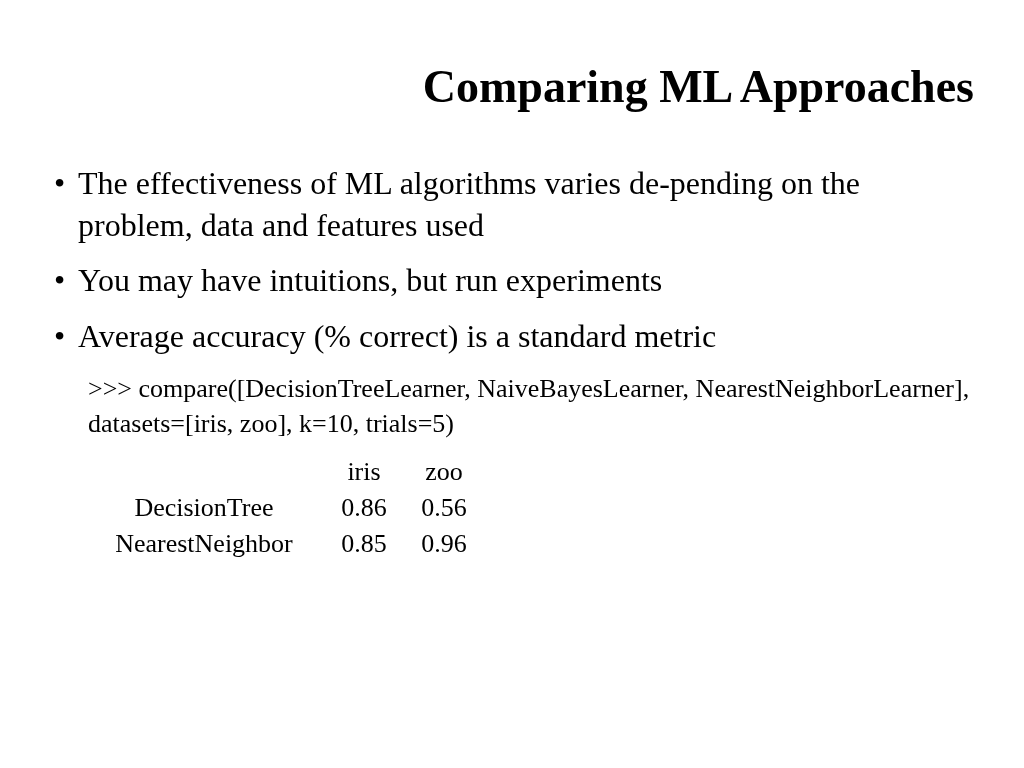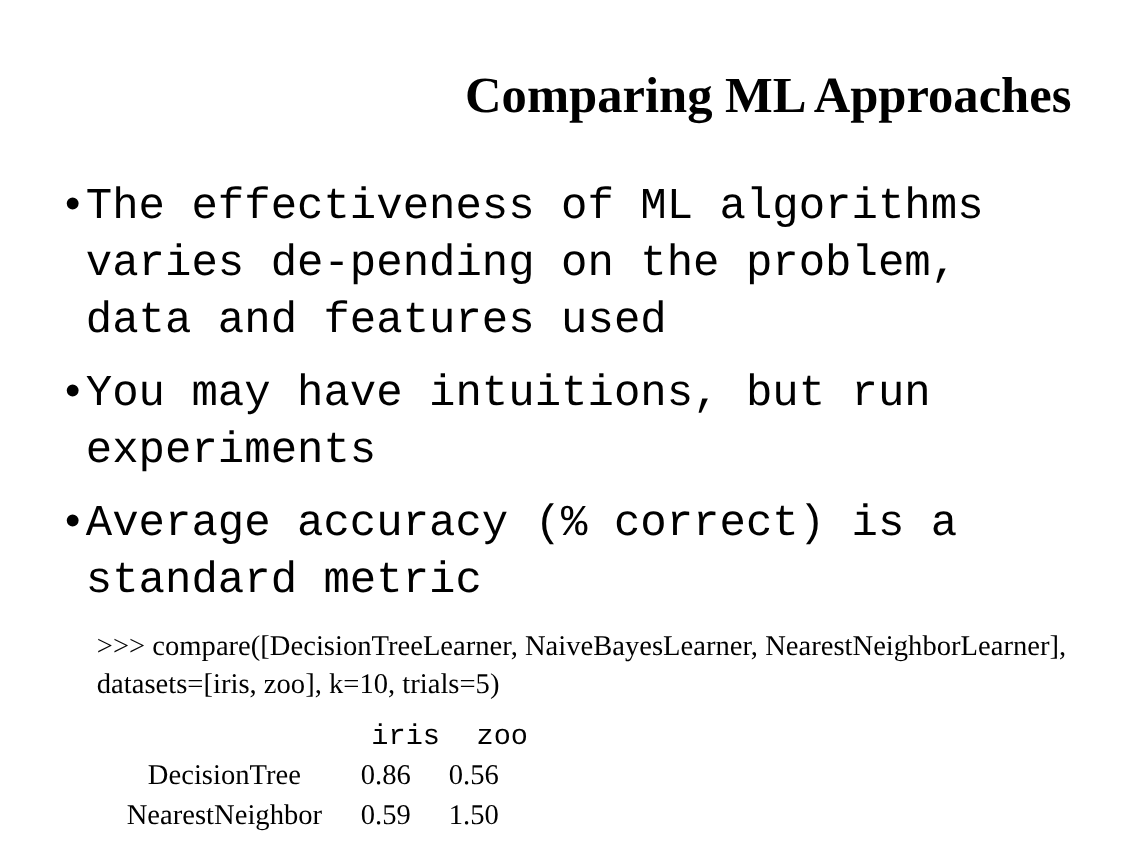--- a/index.html
+++ b/index.html
@@ -20,26 +20,25 @@
       font-size: 46px;
       font-weight: bold;
       text-align: right;
       margin-bottom: 50px;
     }
     .bullet-list {
       list-style: none;
       padding-left: 0;
     }
     .bullet-item {
-      font-size: 40px;
+      font-size: 32px;
       line-height: 1.3;
       margin-bottom: 14px;
       padding-left: 28px;
       position: relative;
-      font-family: Liberation Mono, monospace;
     }
     .bullet-item::before {
       content: "•";
       position: absolute;
       left: 4px;
       top: 0;
     }
     .code-block {
       font-size: 26px;
       line-height: 1.35;
@@ -56,25 +55,24 @@
       padding: 3px 8px 3px 0;
       vertical-align: top;
       white-space: nowrap;
     }
     .col-label {
       width: 240px;
       text-align: center;
     }
     .col-val {
       width: 80px;
-      text-align: left;
+      text-align: center;
     }
     .header-row td {
-      text-align: right;
-      font-family: Liberation Mono, monospace;
+      text-align: center;
     }
   </style>
 </head>
 <body>
 
 <h1 class="title">Comparing ML Approaches</h1>
 
 <ul class="bullet-list">
   <li class="bullet-item">The effectiveness of ML algorithms varies de-pending on the problem, data and features used</li>
   <li class="bullet-item">You may have intuitions, but run experiments</li>
@@ -90,17 +88,17 @@
     <td class="col-val">iris</td>
     <td class="col-val">zoo</td>
   </tr>
   <tr>
     <td class="col-label">DecisionTree</td>
     <td class="col-val">0.86</td>
     <td class="col-val">0.56</td>
   </tr>
   <tr>
     <td class="col-label">NearestNeighbor</td>
-    <td class="col-val">0.59</td>
-    <td class="col-val">1.50</td>
+    <td class="col-val">0.85</td>
+    <td class="col-val">0.96</td>
   </tr>
 </tbody>
   </table>
 
 </body></html>

